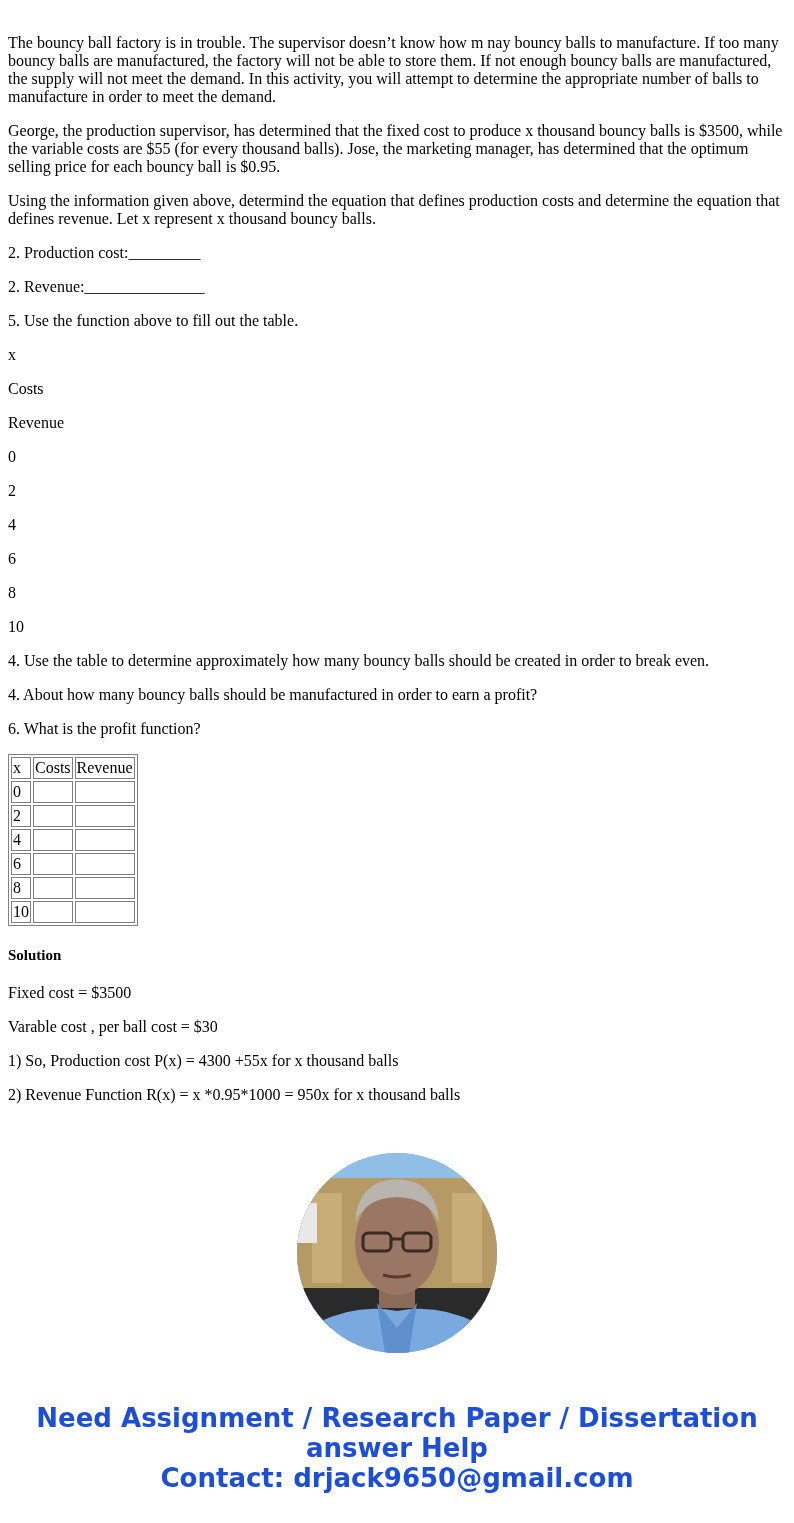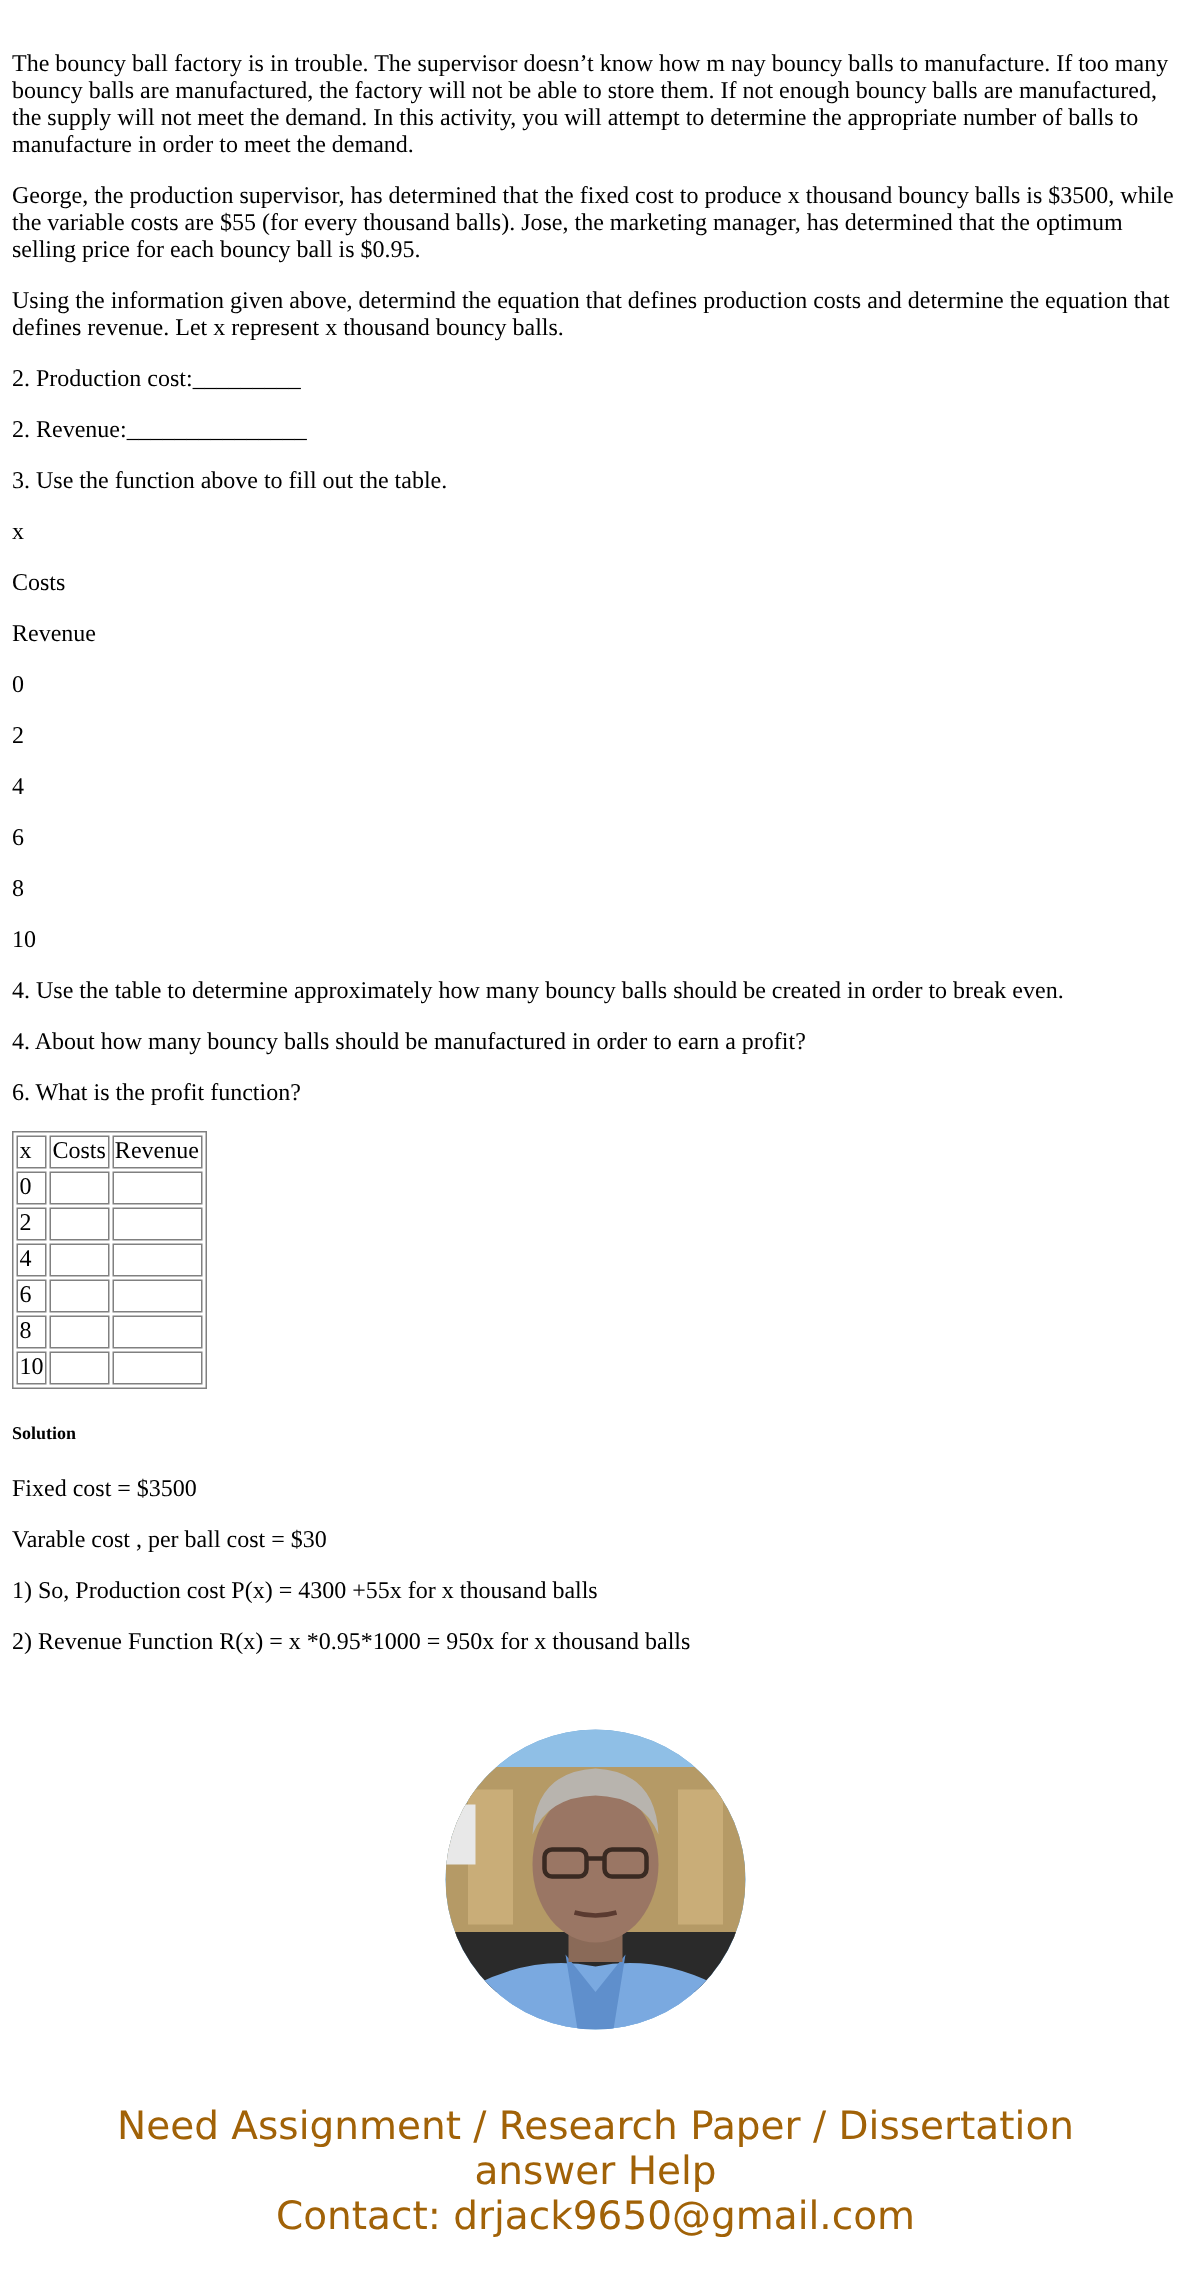--- a/index.html
+++ b/index.html
@@ -31,21 +31,21 @@
       margin: 0 0 16px 0;
     }
     table.grid td {
       border: 1px solid #808080;
       padding: 1px;
       height: 16px;
       min-width: 14px;
       vertical-align: middle;
     }
     h3.solution-heading {
-      font-size: 12px;
+      font-size: 15px;
       font-weight: bold;
       margin: 18px 0 18px 0;
       line-height: 22px;
     }
     .avatar {
       position: absolute;
       left: 297px;
       top: 1153px;
       width: 200px;
       height: 200px;
@@ -53,37 +53,37 @@
       overflow: hidden;
       background: #6fa6d6;
     }
     .footer {
       position: absolute;
       left: 0;
       top: 1403px;
       width: 794px;
       text-align: center;
       font-family: "DejaVu Sans", sans-serif;
-      font-weight: normal;
+      font-weight: bold;
       font-size: 26px;
       line-height: 30px;
-      color: #a16207;
+      color: #1d4ed8;
     }
   </style>
 </head>
 <body>
 
 <div class="content">
   <p class="first">The bouncy ball factory is in trouble. The supervisor doesn’t know how m nay bouncy balls to manufacture. If too many bouncy balls are manufactured, the factory will not be able to store them. If not enough bouncy balls are manufactured, the supply will not meet the demand. In this activity, you will attempt to determine the appropriate number of balls to manufacture in order to meet the demand.</p>
   <p>George, the production supervisor, has determined that the fixed cost to produce x thousand bouncy balls is $3500, while the variable costs are $55 (for every thousand balls). Jose, the marketing manager, has determined that the optimum selling price for each bouncy ball is $0.95.</p>
   <p>Using the information given above, determind the equation that defines production costs and determine the equation that defines revenue. Let x represent x thousand bouncy balls.</p>
 
   <p>2. Production cost:_________</p>
   <p>2. Revenue:_______________</p>
-  <p>3. Use the function above to fill out the table.</p>
+  <p>5. Use the function above to fill out the table.</p>
 
   <p>x</p>
   <p>Costs</p>
   <p>Revenue</p>
   <p>0</p>
   <p>2</p>
   <p>4</p>
   <p>6</p>
   <p>8</p>
   <p>10</p>

